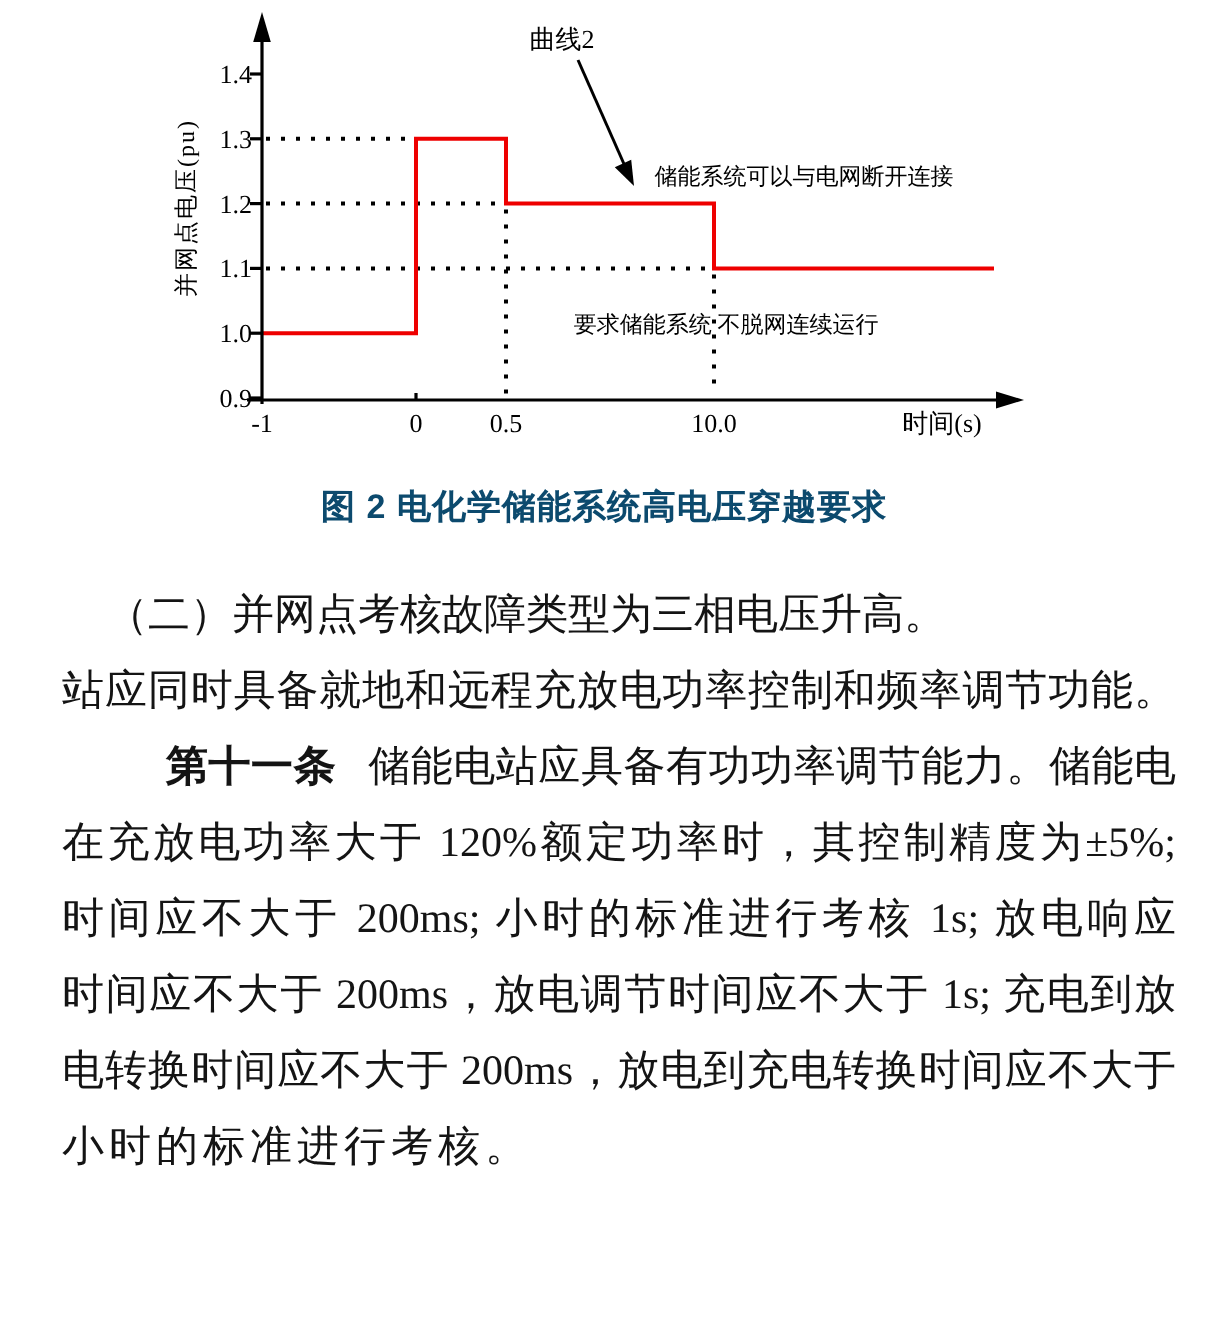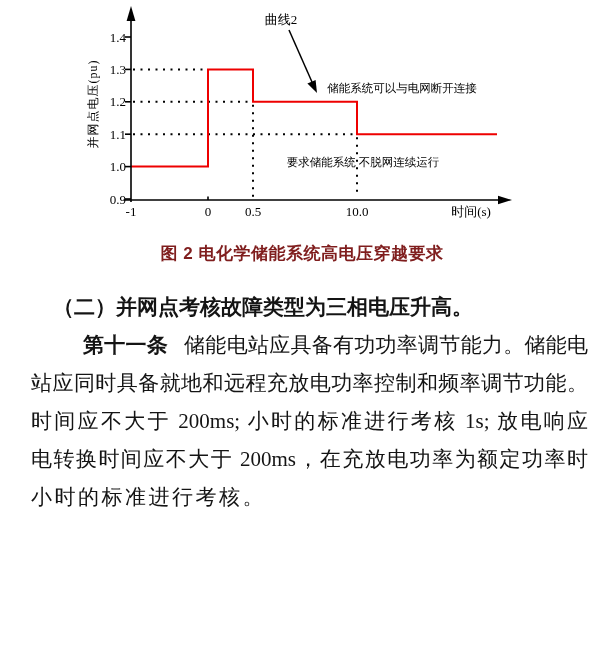--- a/index.html
+++ b/index.html
@@ -4,30 +4,30 @@
 <style>
   html,body { margin:0; padding:0; background:#ffffff; }
   .page {
     position:relative; width:604px; height:662px; background:#ffffff;
     color:#111; overflow:hidden;
     font-family:"Liberation Serif","DejaVu Serif",serif;
   }
   .figure-wrap { width:604px; height:232px; }
   .caption {
     margin-top:10px; height:24px; line-height:24px;
-    text-align:center; font-weight:bold; font-size:17px; color:#7f1d1d;
+    text-align:center; font-weight:bold; font-size:17px; color:#0c4a6e;
     font-family:"Liberation Sans","DejaVu Sans",sans-serif;
     letter-spacing:0.5px;
   }
   .doc {
     margin:22px 16px 0 31px; font-size:21px; color:#141414;
   }
   .ln { height:38px; line-height:38px; white-space:nowrap; }
   .just { text-align:justify; text-align-last:justify; white-space:normal; }
-  .indent1 { text-indent:22px;font-weight:bold; }
+  .indent1 { text-indent:22px; }
   .indent2 { text-indent:52px; }
   .loose { letter-spacing:2.5px; }
   .term { font-weight:bold; margin-right:16px; }
   svg text { font-family:"Liberation Serif","DejaVu Serif",serif; fill:#000; }
 </style>
 </head>
 <body>
 
 <div class="page">
 
@@ -67,20 +67,22 @@
         <polygon points="317,93 315.6,79.9 307.4,83.6" fill="#000000"></polygon>
         <text x="402" y="92" text-anchor="middle" font-size="11.5">储能系统可以与电网断开连接</text>
         <text x="363" y="166" text-anchor="middle" font-size="11.5">要求储能系统 不脱网连续运行</text>
       </svg>
   </div>
 
   <div class="caption">图 2 电化学储能系统高电压穿越要求</div>
 
   <div class="doc">
     <div class="ln indent1">（二）并网点考核故障类型为三相电压升高。</div>
+    <div class="ln just">站应同时具备就地和远程充放电功率控制和频率调节功能。</div>
     <div class="ln just indent2"><b class="term">第十一条</b><span>储能电站应具备有功功率调节能力。储能电</span></div>
-    <div class="ln just">站应同时具备就地和远程充放电功率控制和频率调节功能。</div>
+    <div class="ln just">在充放电功率大于 120%额定功率时，其控制精度为±5%;</div>
     <div class="ln just">时间应不大于 200ms; 小时的标准进行考核 1s; 放电响应</div>
-    <div class="ln just">电转换时间应不大于 200ms，在充放电功率为额定功率时</div>
+    <div class="ln just">时间应不大于 200ms，放电调节时间应不大于 1s; 充电到放</div>
+    <div class="ln just">电转换时间应不大于 200ms，放电到充电转换时间应不大于</div>
     <div class="ln loose">小时的标准进行考核。</div>
   </div>
 
 </div>
 
 </body></html>

